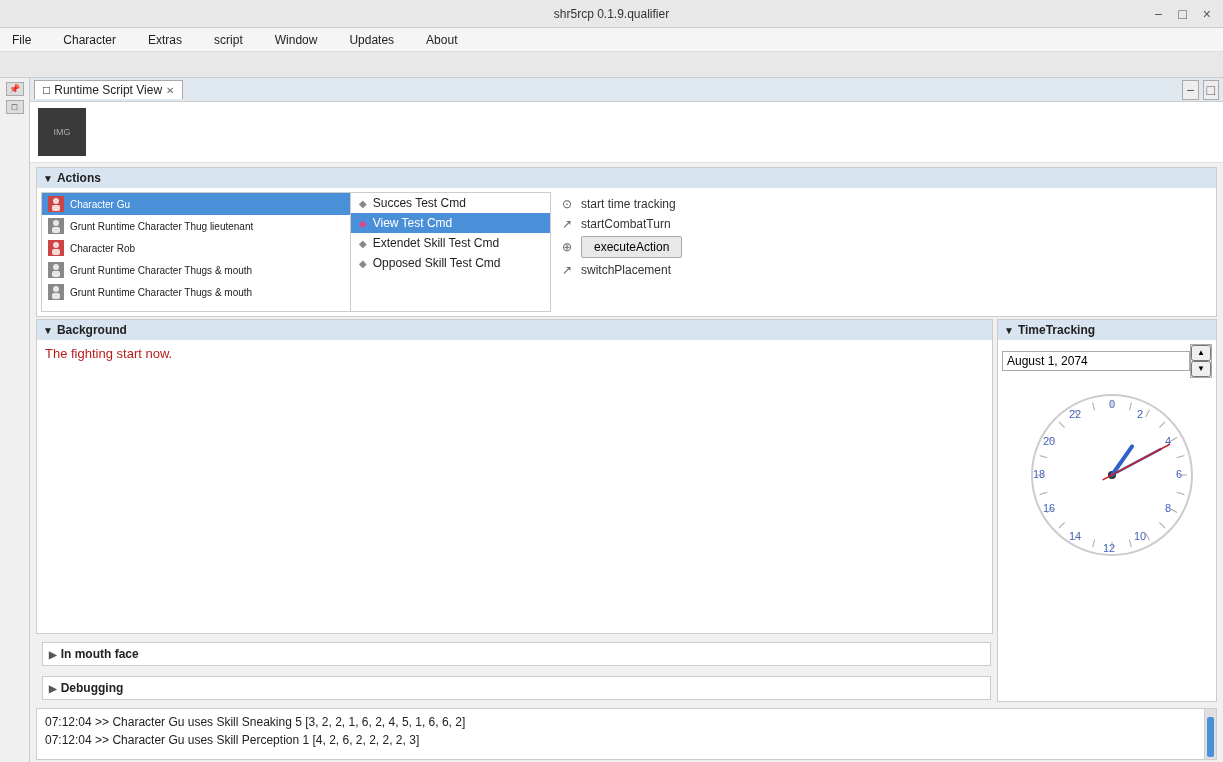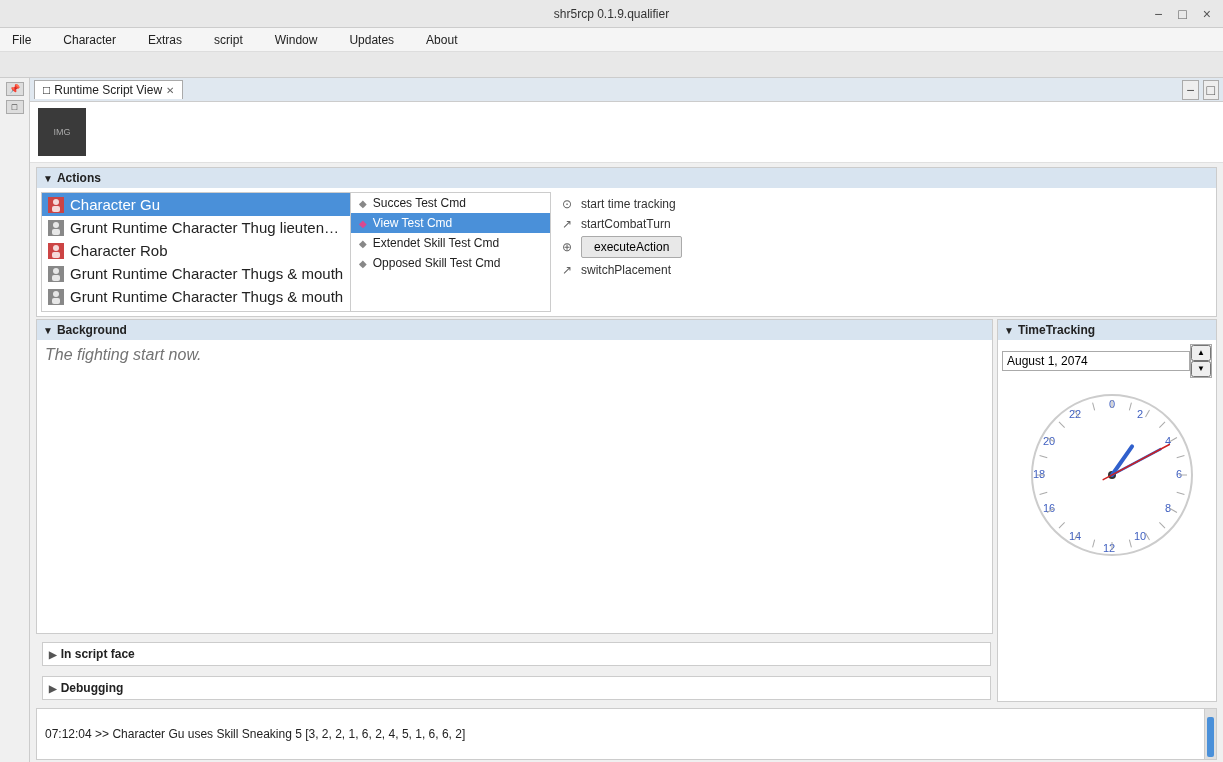--- a/index.html
+++ b/index.html
@@ -193,21 +193,21 @@
       width: 310px;
       border: 1px solid #ccc;
       background: white;
       min-height: 120px;
     }
     .char-item {
       display: flex;
       align-items: center;
       padding: 3px 6px;
       gap: 6px;
-      font-size: 15px;
+      font-size: 10px;
       cursor: pointer;
     }
     .char-item.selected {
       background: #4a90d9;
       color: white;
     }
     .char-icon {
       width: 16px;
       height: 16px;
       background: #888;
@@ -296,23 +296,22 @@
       margin: 0 6px 4px 6px;
     }
     .background-section {
       flex: 1;
       border: 1px solid #ccc;
       background: white;
       margin-right: 4px;
     }
     .background-content {
       padding: 6px 8px;
-      font-size: 16px;
-      color: #737373;
-      font-style: italic;
+      font-size: 13px;
+      color: #b91c1c;
     }
 
     .time-tracking-section {
       width: 220px;
       border: 1px solid #ccc;
       background: white;
     }
     .time-section-header {
       display: flex;
       align-items: center;
@@ -372,21 +371,20 @@
       align-items: center;
       padding: 4px 6px;
       cursor: pointer;
       gap: 4px;
       font-weight: bold;
       font-size: 12px;
     }
     .collapse-arrow { font-size: 10px; color: #555; }
     .log-line {
       line-height: 1.5;
-      margin-top: 12px;
     }
 
     
     .log-wrapper {
       display: flex;
       margin: 2px 6px;
       border: 1px solid #ccc;
       background: white;
     }
     .log-content {
@@ -562,21 +560,21 @@
           <div class="section-header">
             <span class="arrow">▼</span>
             <span>Background</span>
           </div>
           <div class="background-content">The fighting start now.</div>
         </div>
 
         <div class="collapse-row">
           <div class="collapse-header">
             <span class="collapse-arrow">▶</span>
-            <span>In script face</span>
+            <span>In mouth face</span>
           </div>
         </div>
 
         <div class="collapse-row">
           <div class="collapse-header">
             <span class="collapse-arrow">▶</span>
             <span>Debugging</span>
           </div>
         </div>
       </div>
@@ -650,20 +648,23 @@
           </div>
         </div>
       </div>
     </div>
 
     <div class="log-wrapper">
       <div class="log-content">
         <div class="log-line">
           <span>07:12:04 &gt;&gt; Character Gu uses Skill Sneaking 5 [3, 2, 2, 1, 6, 2, 4, 5, 1, 6, 6, 2]</span>
         </div>
+        <div class="log-line">
+          <span>07:12:04 &gt;&gt; Character Gu uses Skill Perception 1 [4, 2, 6, 2, 2, 2, 2, 3]</span>
+        </div>
       </div>
       <div class="log-scrollbar">
         <div class="scroll-thumb"></div>
       </div>
     </div>
 
   </div>
 </div>
 
 </body></html>

